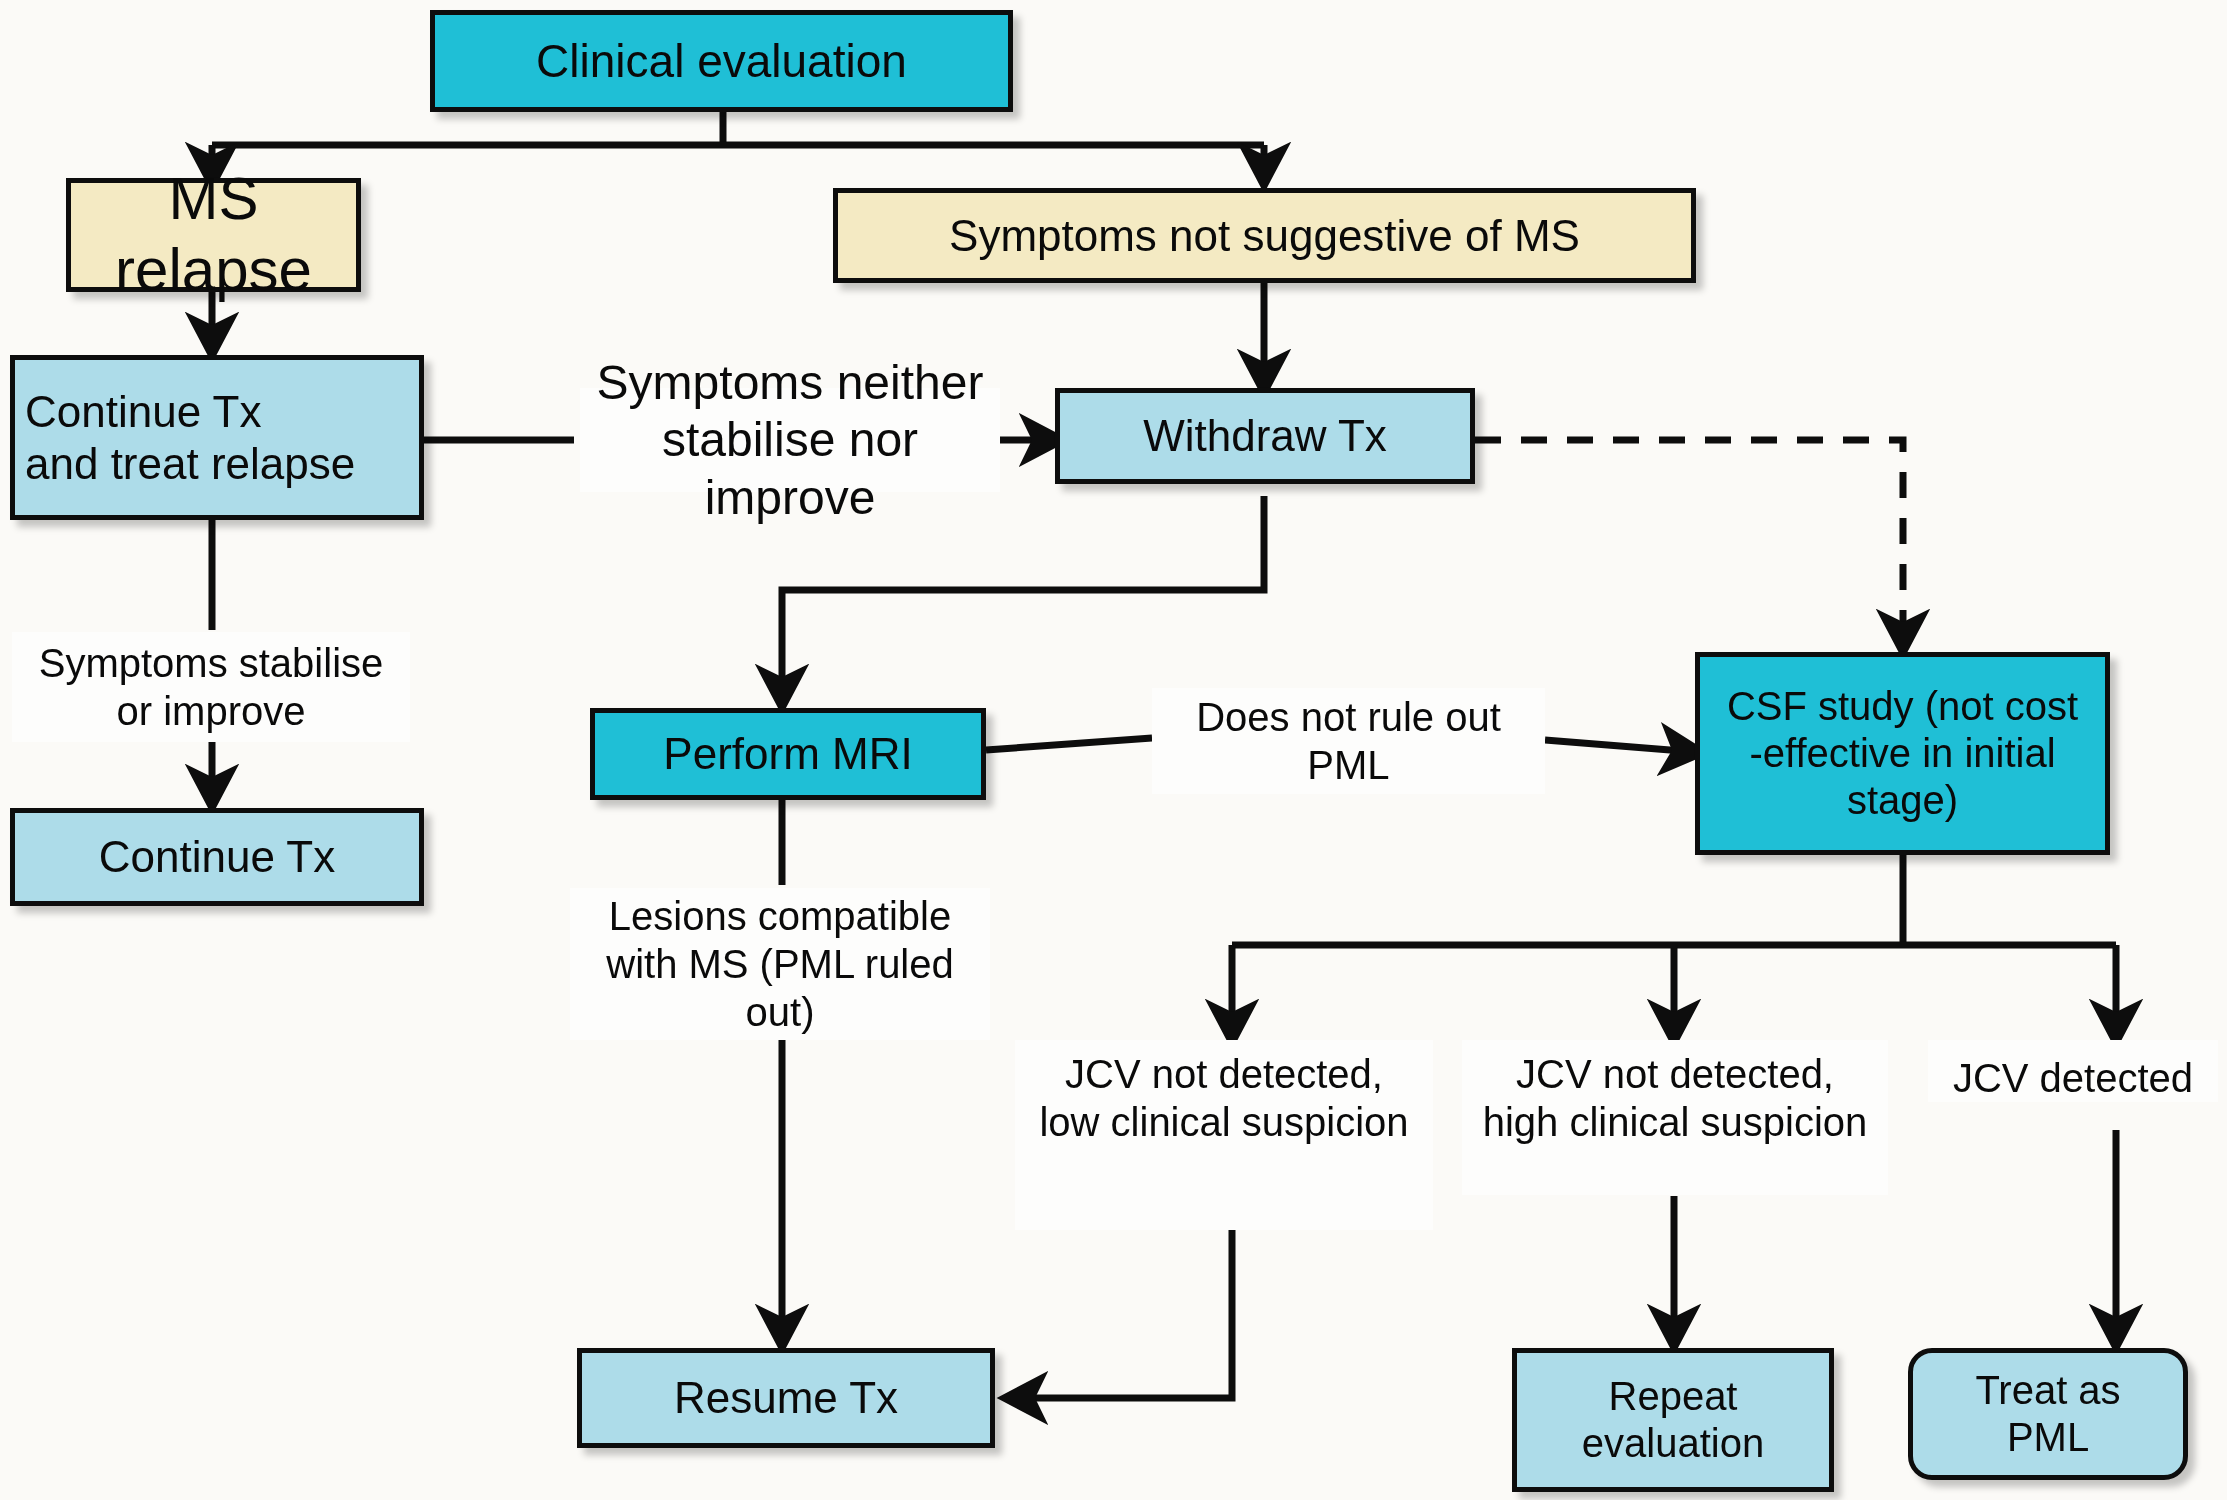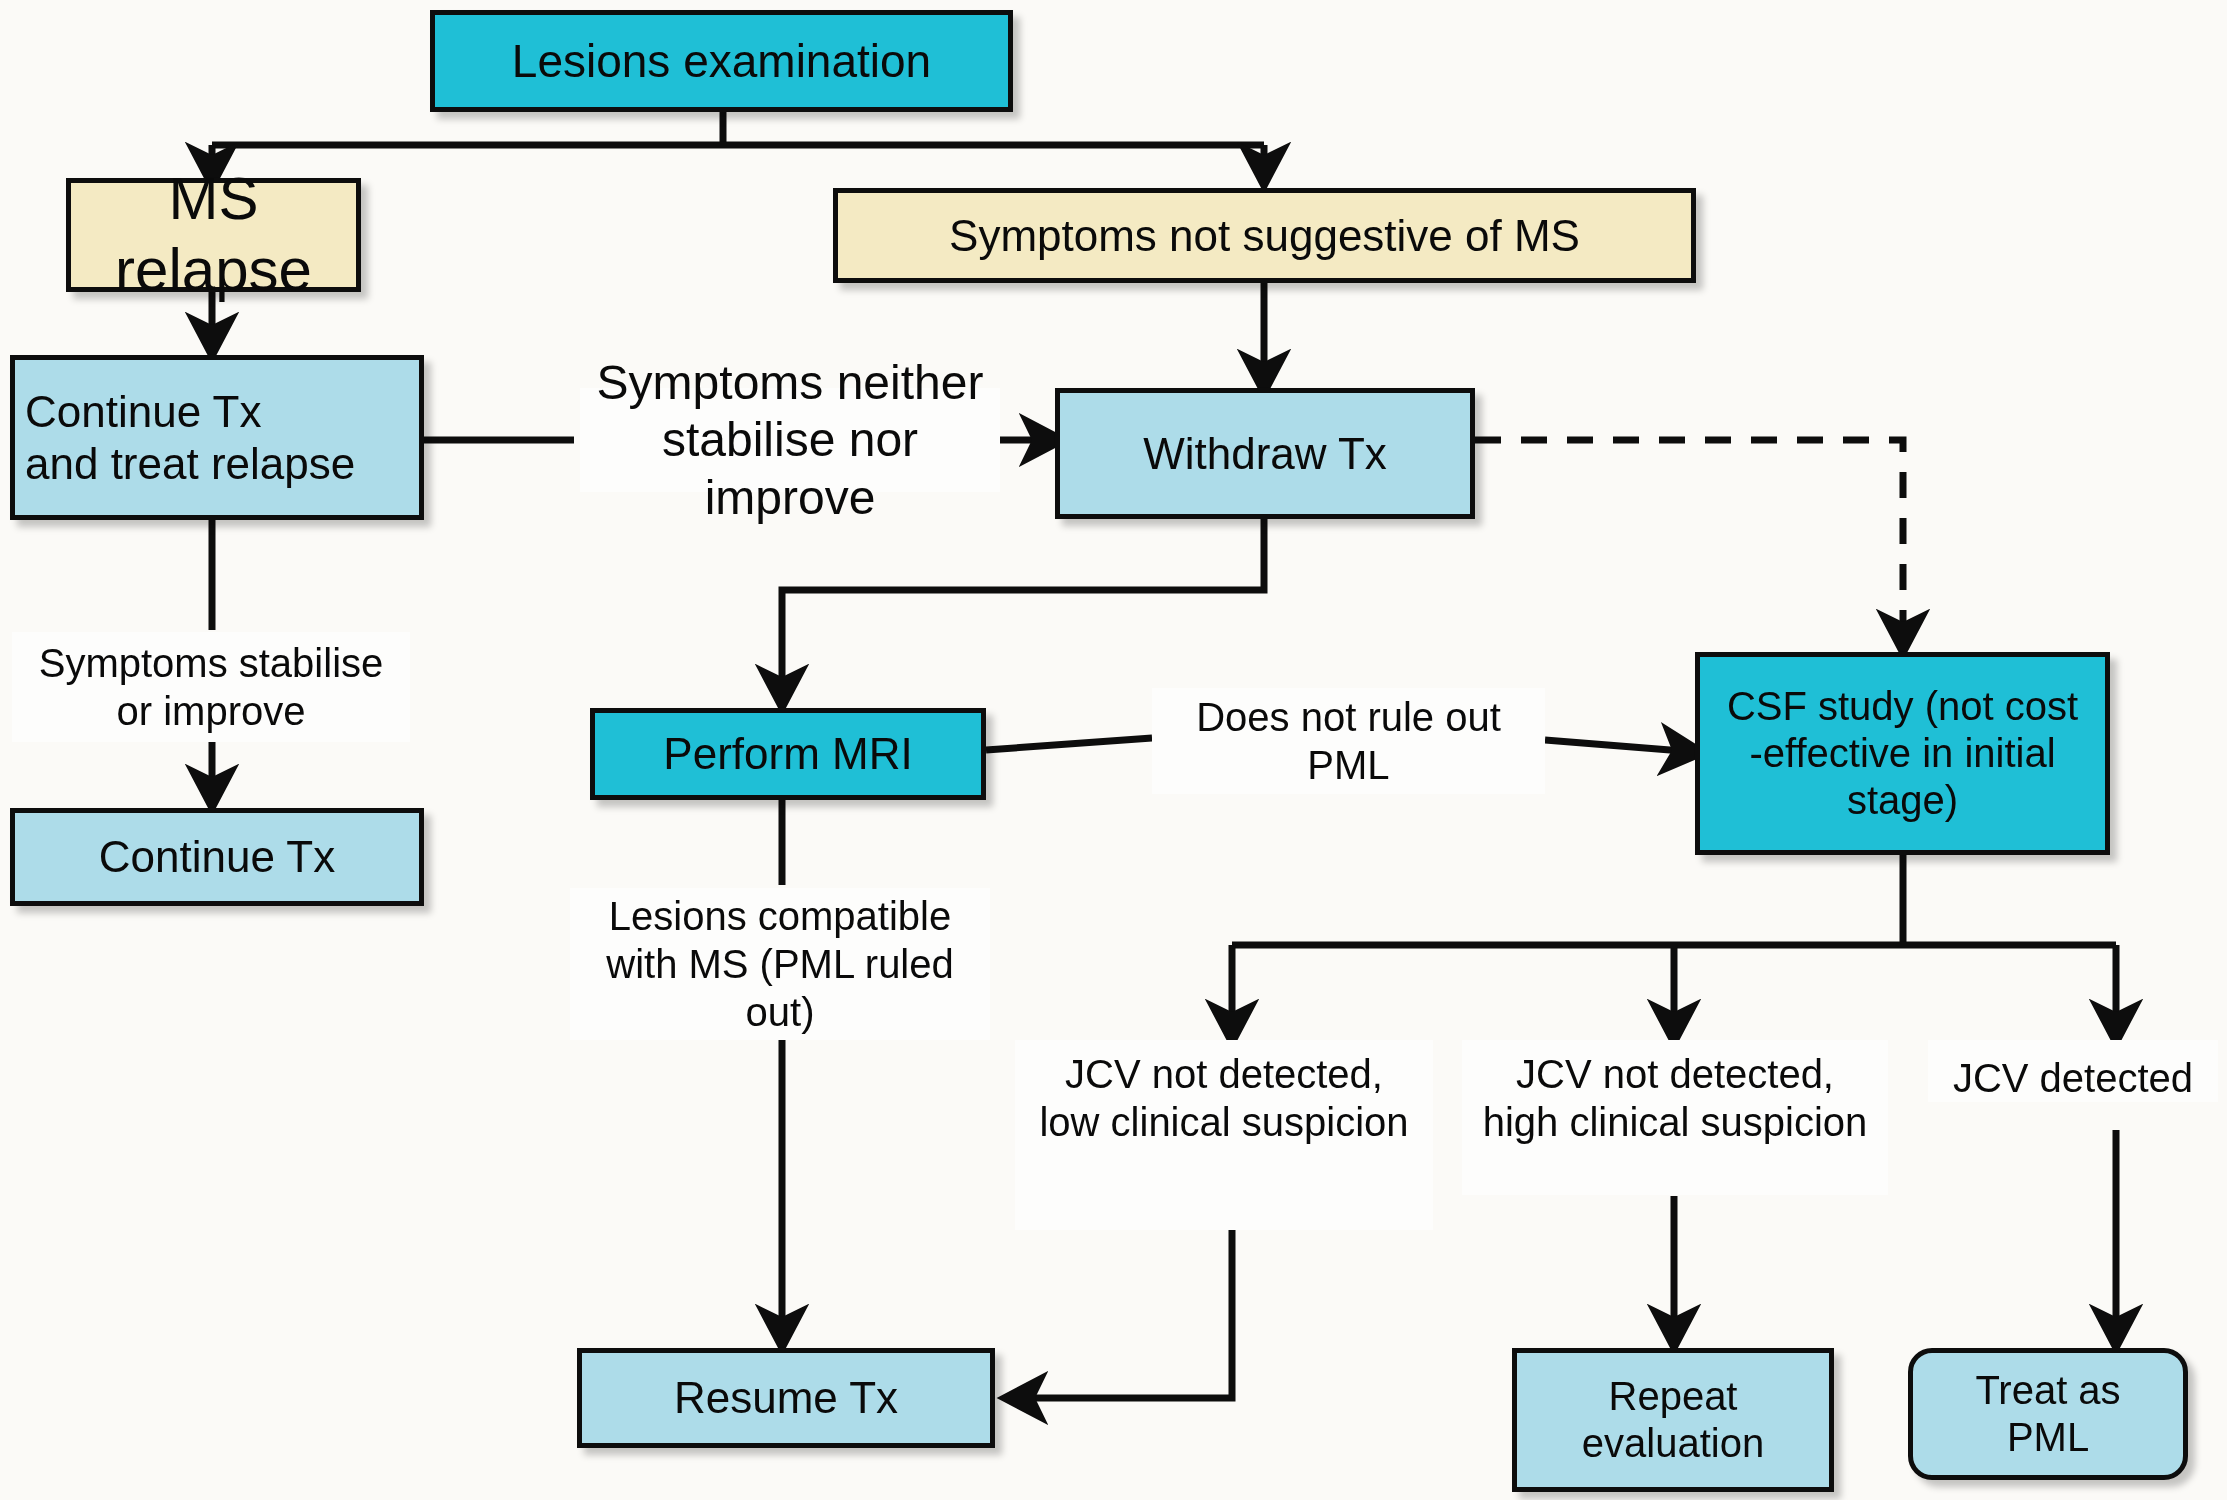--- a/index.html
+++ b/index.html
@@ -102,37 +102,37 @@
 
       <path d="M1232,1230 L1232,1398 L1012,1398" marker-end="url(#arrow)"></path>
 
       <path d="M1674,1196 L1674,1340" marker-end="url(#arrow)"></path>
 
       <path d="M2116,1130 L2116,1340" marker-end="url(#arrow)"></path>
     </g>
   </svg>
 
   <div class="node teal" style="left:430px; top:10px; width:583px; height:102px; font-size:46px;">
-    <span class="inner">Lesions examination</span>
+    <span class="inner">Clinical evaluation</span>
   </div>
 
   <div class="node cream" style="left:66px; top:178px; width:295px; height:114px; font-size:60px;">
     <span class="inner">MS relapse</span>
   </div>
 
   <div class="node cream" style="left:833px; top:188px; width:863px; height:95px; font-size:44px;">
     <span class="inner">Symptoms not suggestive of MS</span>
   </div>
 
   <div class="node lightblue" style="left:10px; top:355px; width:414px; height:165px; font-size:44px; justify-content:flex-start;">
     <span class="inner" style="text-align:left;">Continue Tx
 and treat relapse</span>
   </div>
 
-  <div class="node lightblue" style="left:1055px; top:388px; width:420px; height:131px; font-size:44px;">
+  <div class="node lightblue" style="left:1055px; top:388px; width:420px; height:96px; font-size:44px;">
     <span class="inner">Withdraw Tx</span>
   </div>
 
   <div class="node lightblue" style="left:10px; top:808px; width:414px; height:98px; font-size:44px;">
     <span class="inner">Continue Tx</span>
   </div>
 
   <div class="node teal" style="left:1695px; top:652px; width:415px; height:203px; font-size:40px;">
     <span class="inner">CSF study (not cost
 -effective in initial

